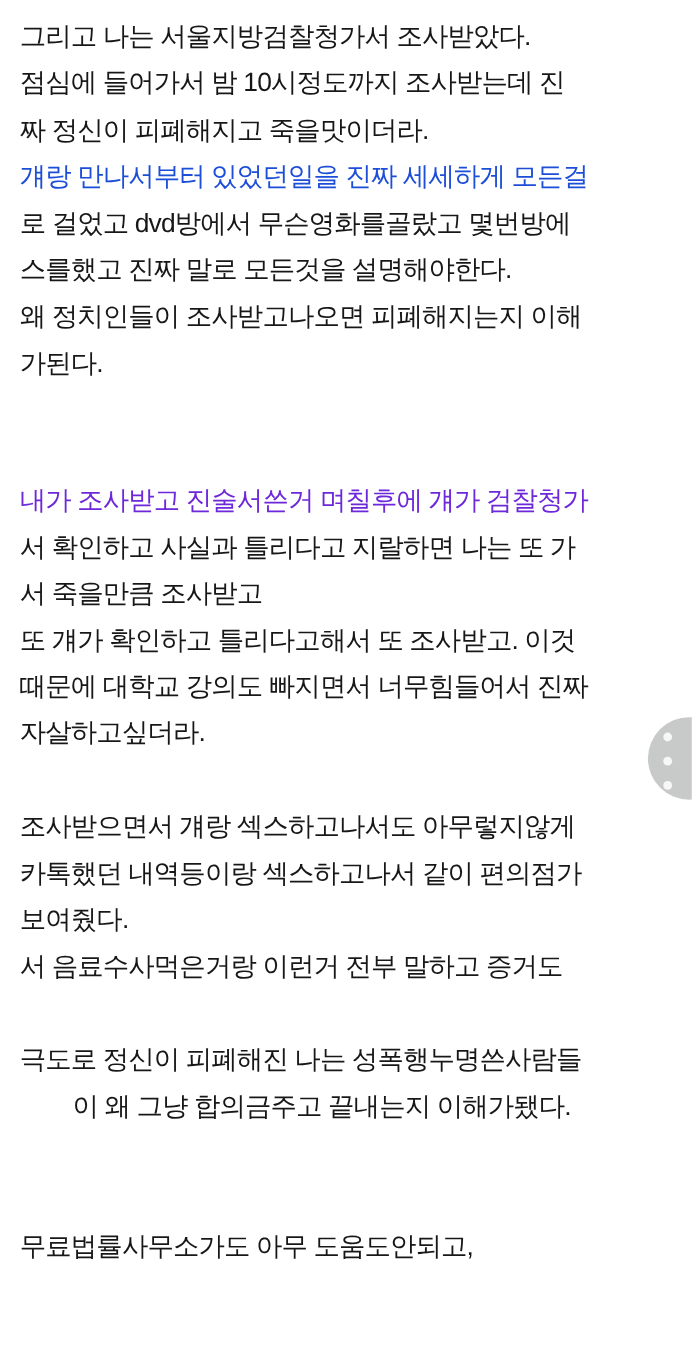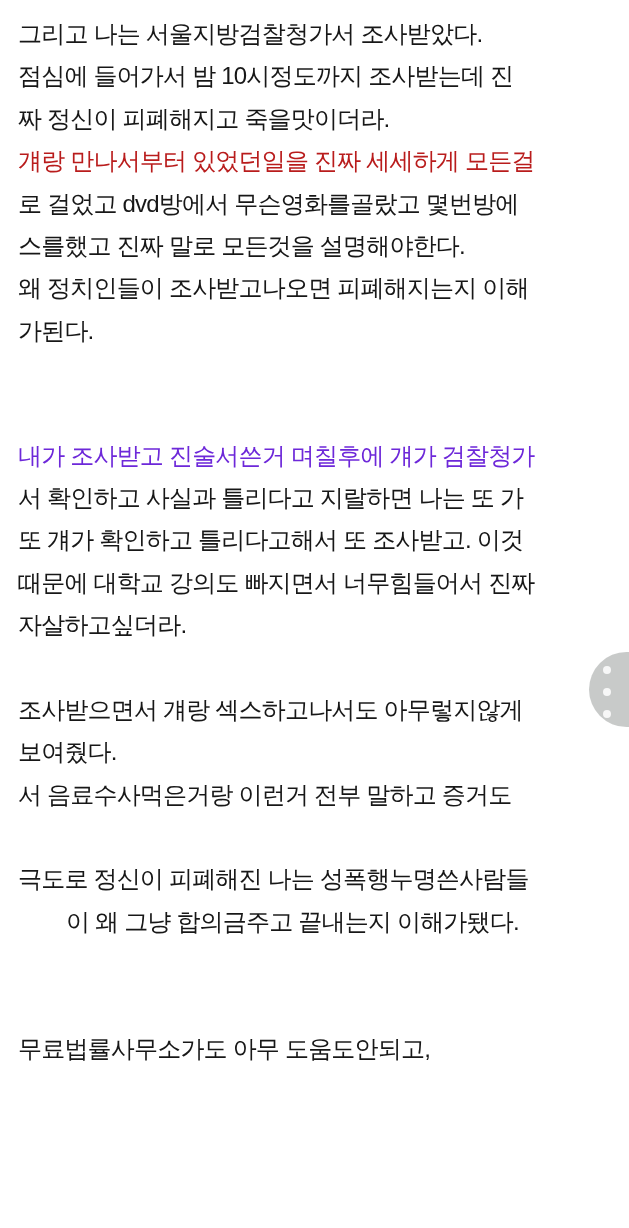--- a/index.html
+++ b/index.html
@@ -55,33 +55,35 @@
 </head>
 <body>
 
 <div class="screen" style="background: rgb(255, 255, 255);">
 
   <div class="post-body">
 
   <div class="line" style="color: rgb(23, 23, 23);">그리고 나는 서울지방검찰청가서 조사받았다.</div>
       <div class="line" style="color: rgb(23, 23, 23);">점심에 들어가서 밤 10시정도까지 조사받는데 진</div>
       <div class="line" style="color: rgb(23, 23, 23);">짜 정신이 피폐해지고 죽을맛이더라.</div>
-      <div class="line" style="color: #b91c1c;">걔랑 만나서부터 있었던일을 진짜 세세하게 모든걸</div>
+      <div class="line" style="color: #1d4ed8;">걔랑 만나서부터 있었던일을 진짜 세세하게 모든걸</div>
       <div class="line" style="color: rgb(23, 23, 23);">로 걸었고 dvd방에서 무슨영화를골랐고 몇번방에</div>
       <div class="line" style="color: rgb(23, 23, 23);">스를했고 진짜 말로 모든것을 설명해야한다.</div>
       <div class="line" style="color: rgb(23, 23, 23);">왜 정치인들이 조사받고나오면 피폐해지는지 이해</div>
       <div class="line" style="color: rgb(23, 23, 23);">가된다.</div>
       <div class="line" style="color: rgb(23, 23, 23);"></div>
       <div class="line" style="color: #6d28d9; margin-top: 40px;">내가 조사받고 진술서쓴거 며칠후에 걔가 검찰청가</div>
       <div class="line" style="color: rgb(23, 23, 23);">서 확인하고 사실과 틀리다고 지랄하면 나는 또 가</div>
+      <div class="line" style="color: rgb(23, 23, 23);">서 죽을만큼 조사받고</div>
       <div class="line" style="color: rgb(23, 23, 23);">또 걔가 확인하고 틀리다고해서 또 조사받고. 이것</div>
       <div class="line" style="color: rgb(23, 23, 23);">때문에 대학교 강의도 빠지면서 너무힘들어서 진짜</div>
       <div class="line" style="color: rgb(23, 23, 23);">자살하고싶더라.</div>
       <div class="line" style="color: rgb(23, 23, 23);"></div>
       <div class="line" style="color: rgb(23, 23, 23);">조사받으면서 걔랑 섹스하고나서도 아무렇지않게</div>
+      <div class="line" style="color: rgb(23, 23, 23);">카톡했던 내역등이랑 섹스하고나서 같이 편의점가</div>
       <div class="line" style="color: rgb(23, 23, 23);">보여줬다.</div>
       <div class="line" style="color: rgb(23, 23, 23);">서 음료수사먹은거랑 이런거 전부 말하고 증거도</div>
       <div class="line" style="color: rgb(23, 23, 23);"></div>
       <div class="line" style="color: rgb(23, 23, 23);">극도로 정신이 피폐해진 나는 성폭행누명쓴사람들</div>
       <div class="line" style="color: rgb(23, 23, 23); margin-left: 48px;">이 왜 그냥 합의금주고 끝내는지 이해가됐다.</div>
       <div class="line" style="color: rgb(23, 23, 23);"></div>
       <div class="line" style="color: rgb(23, 23, 23);"></div>
       <div class="line" style="color: rgb(23, 23, 23);">무료법률사무소가도 아무 도움도안되고,</div>
     </div>
 

